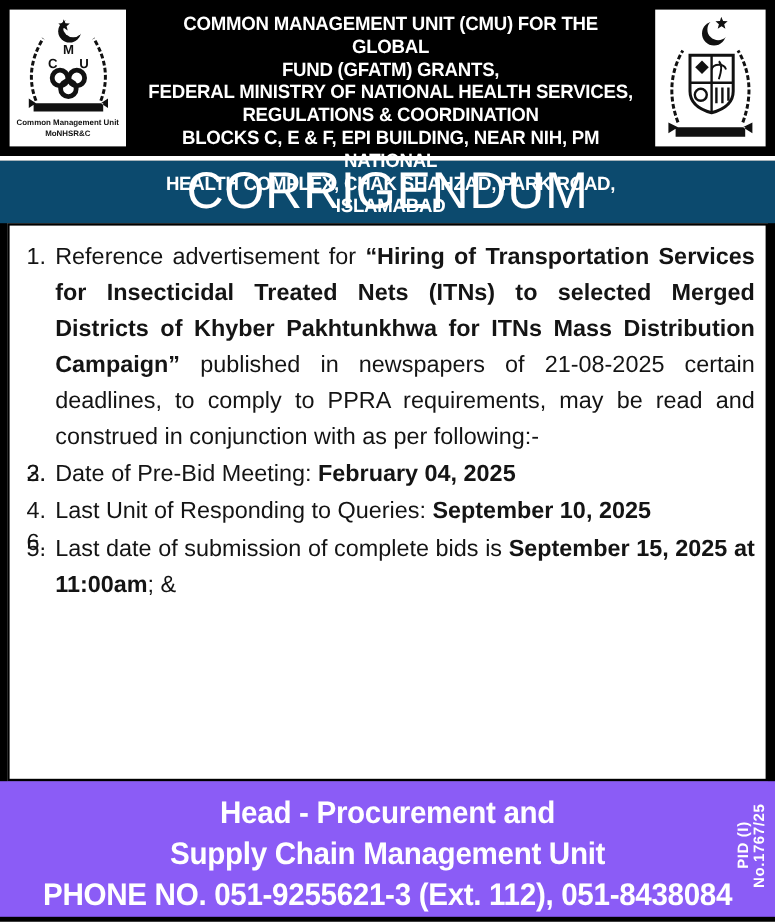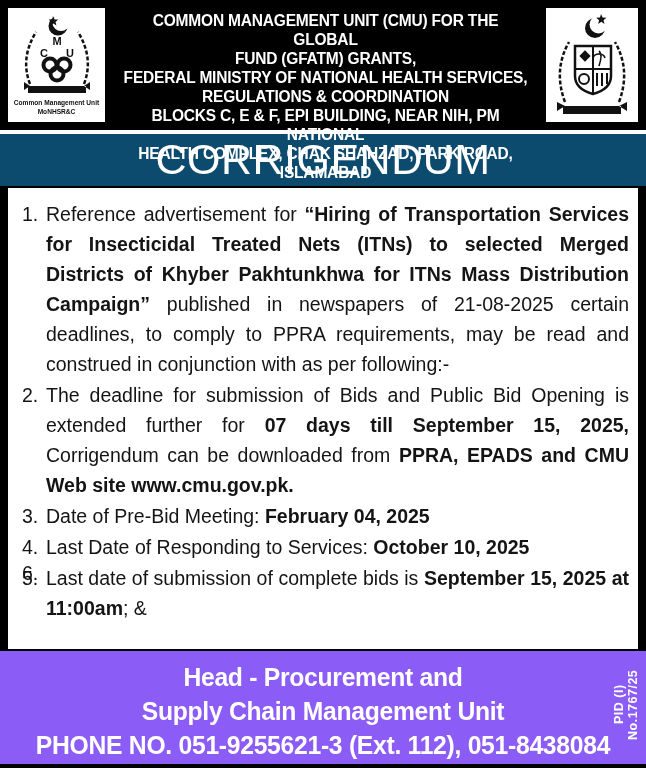--- a/index.html
+++ b/index.html
@@ -176,23 +176,23 @@
         <path d="M14,96 L72,96 L72,104 L14,104 Z M8,92 L16,96 L8,101 Z M78,92 L70,96 L78,101 Z" fill="#111"></path>
       </svg>
     </div>
   </div>
 
   <div class="title-bar">CORRIGENDUM</div>
 
   <div class="notice-body">
     <div class="items">
         <div class="item"><span class="num">1.</span><span><span>Reference advertisement for </span><span class="b">“Hiring of Transportation Services for Insecticidal Treated Nets (ITNs) to selected Merged Districts of Khyber Pakhtunkhwa for ITNs Mass Distribution Campaign”</span><span> published in newspapers of 21-08-2025 certain deadlines, to comply to PPRA requirements, may be read and construed in conjunction with as per following:-</span></span></div>
-        <div class="item"><span class="num">2.</span><span><span>The deadline for submission of Bids and Public Bid Opening is extended further for </span><span class="b">07 days till September 15, 2025,</span><span> Corrigendum can be downloaded from </span><span class="b">PPRA, EPADS and CMU Web site  www.cmu.gov.pk.</span></span></div>
+        <div class="item"><span class="num">2.</span></div>
         <div class="item"><span class="num">3.</span><span><span>Date of Pre-Bid Meeting: </span><span class="b">February 04, 2025</span></span></div>
-        <div class="item"><span class="num">4.</span><span><span>Last Date of Responding to Services: </span><span class="b">October 10, 2025</span></span></div>
+        <div class="item"><span class="num">4.</span><span><span>Last Unit of Responding to Queries: </span><span class="b">September 10, 2025</span></span></div>
         <div class="item"><span class="num">5.</span></div>
         <div class="item"><span class="num">6.</span><span><span>Last date of submission of complete bids is </span><span class="b">September 15, 2025 at 11:00am</span><span>; &amp;</span></span></div>
       </div>
   </div>
 
   <div class="footer">
     <div class="footer-lines">
         <div>Head - Procurement and</div>
         <div>Supply Chain Management Unit</div>
         <div>PHONE NO. 051-9255621-3 (Ext. 112), 051-8438084</div>

